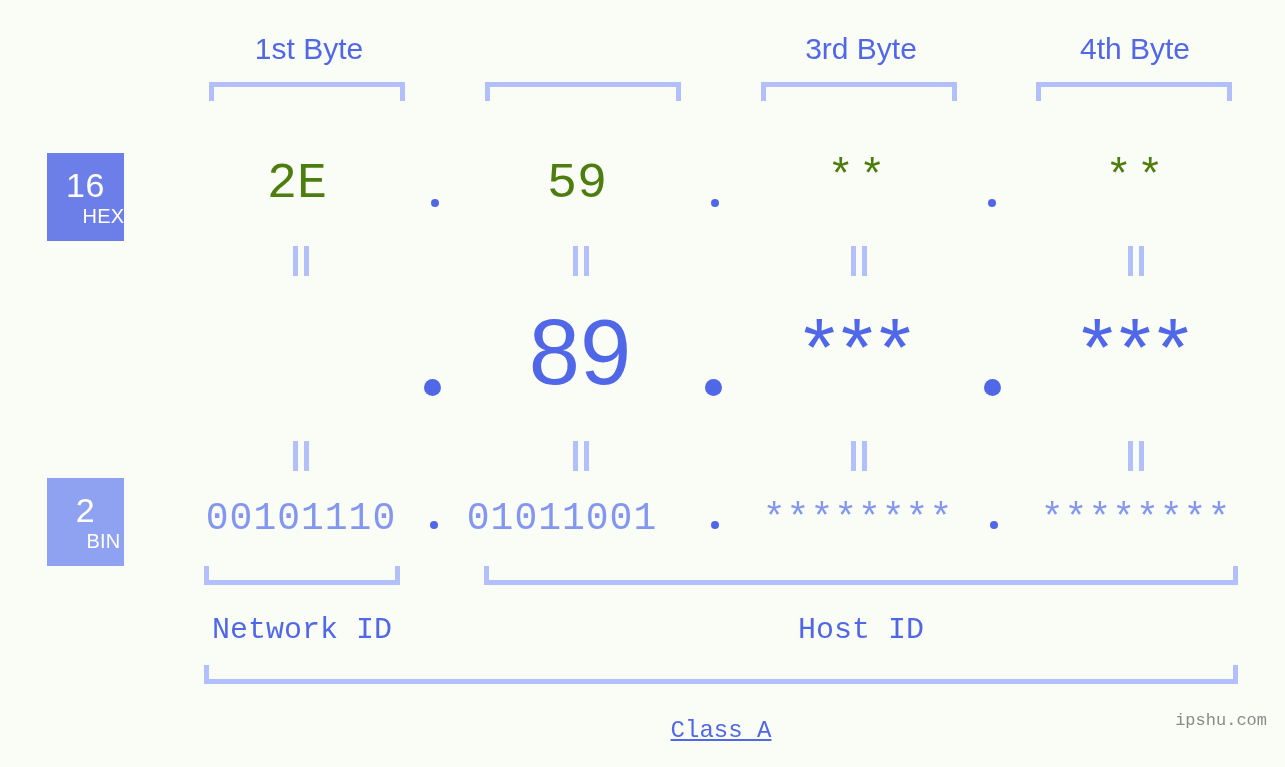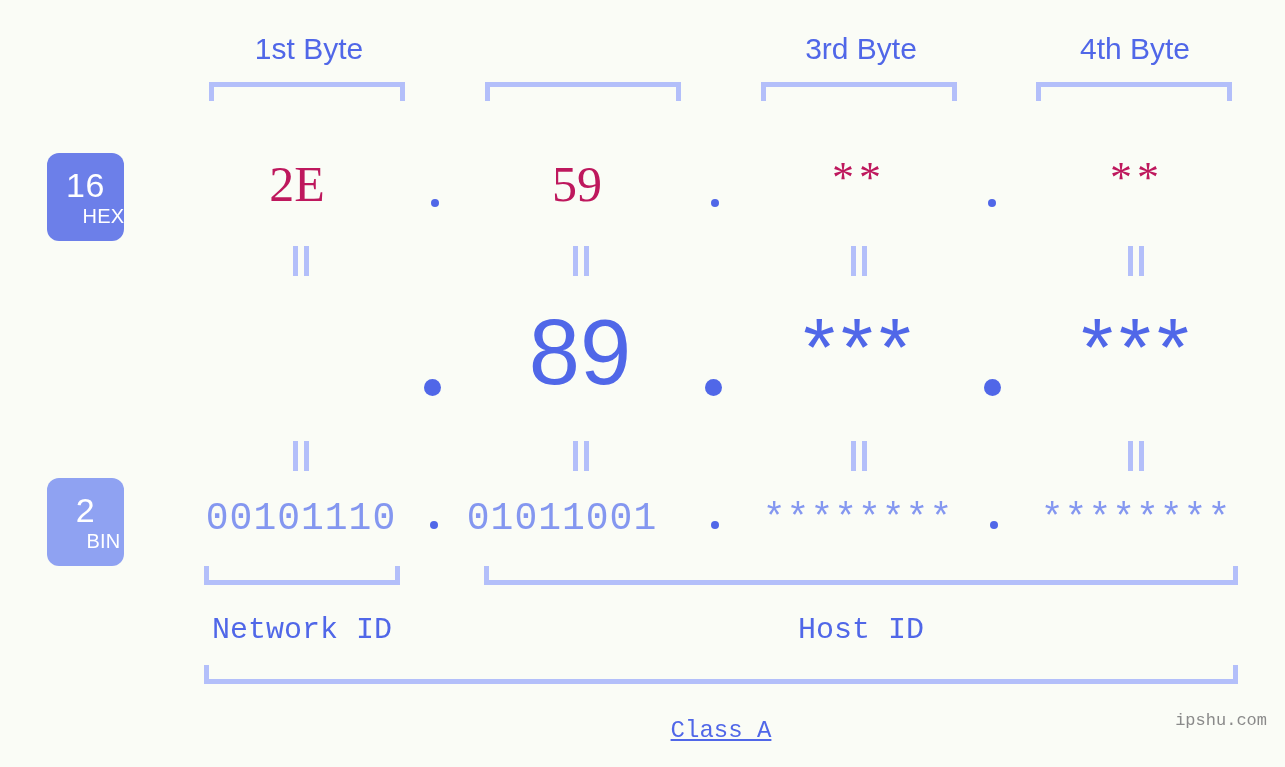--- a/index.html
+++ b/index.html
@@ -54,21 +54,21 @@
     border-right: 5px solid #b3bffa;
     box-sizing: border-box;
   }
 
   
   .badge {
     position: absolute;
     left: 47px;
     width: 77px;
     height: 88px;
-    border-radius: 12px;
+    border-radius: 0;
     color: #ffffff;
     display: flex;
     flex-direction: column;
     align-items: center;
     justify-content: center;
     line-height: 1;
   }
   .badge .num {
     font-size: 34px;
     font-weight: 400;
@@ -84,22 +84,22 @@
 
   
   .cell {
     position: absolute;
     width: 220px;
     text-align: center;
     white-space: nowrap;
   }
   .hex-cell {
     font-size: 50px;
-    color: #be185d;
-    font-family: Liberation Serif, serif;
+    color: #4d7c0f;
+    font-family: Liberation Mono, monospace;
     top: 155px;
   }
   .hex-cell.masked {
     font-size: 44px;
     letter-spacing: 5px;
     top: 152px;
   }
   .dec-cell {
     font-size: 92px;
     color: #5067e8;

